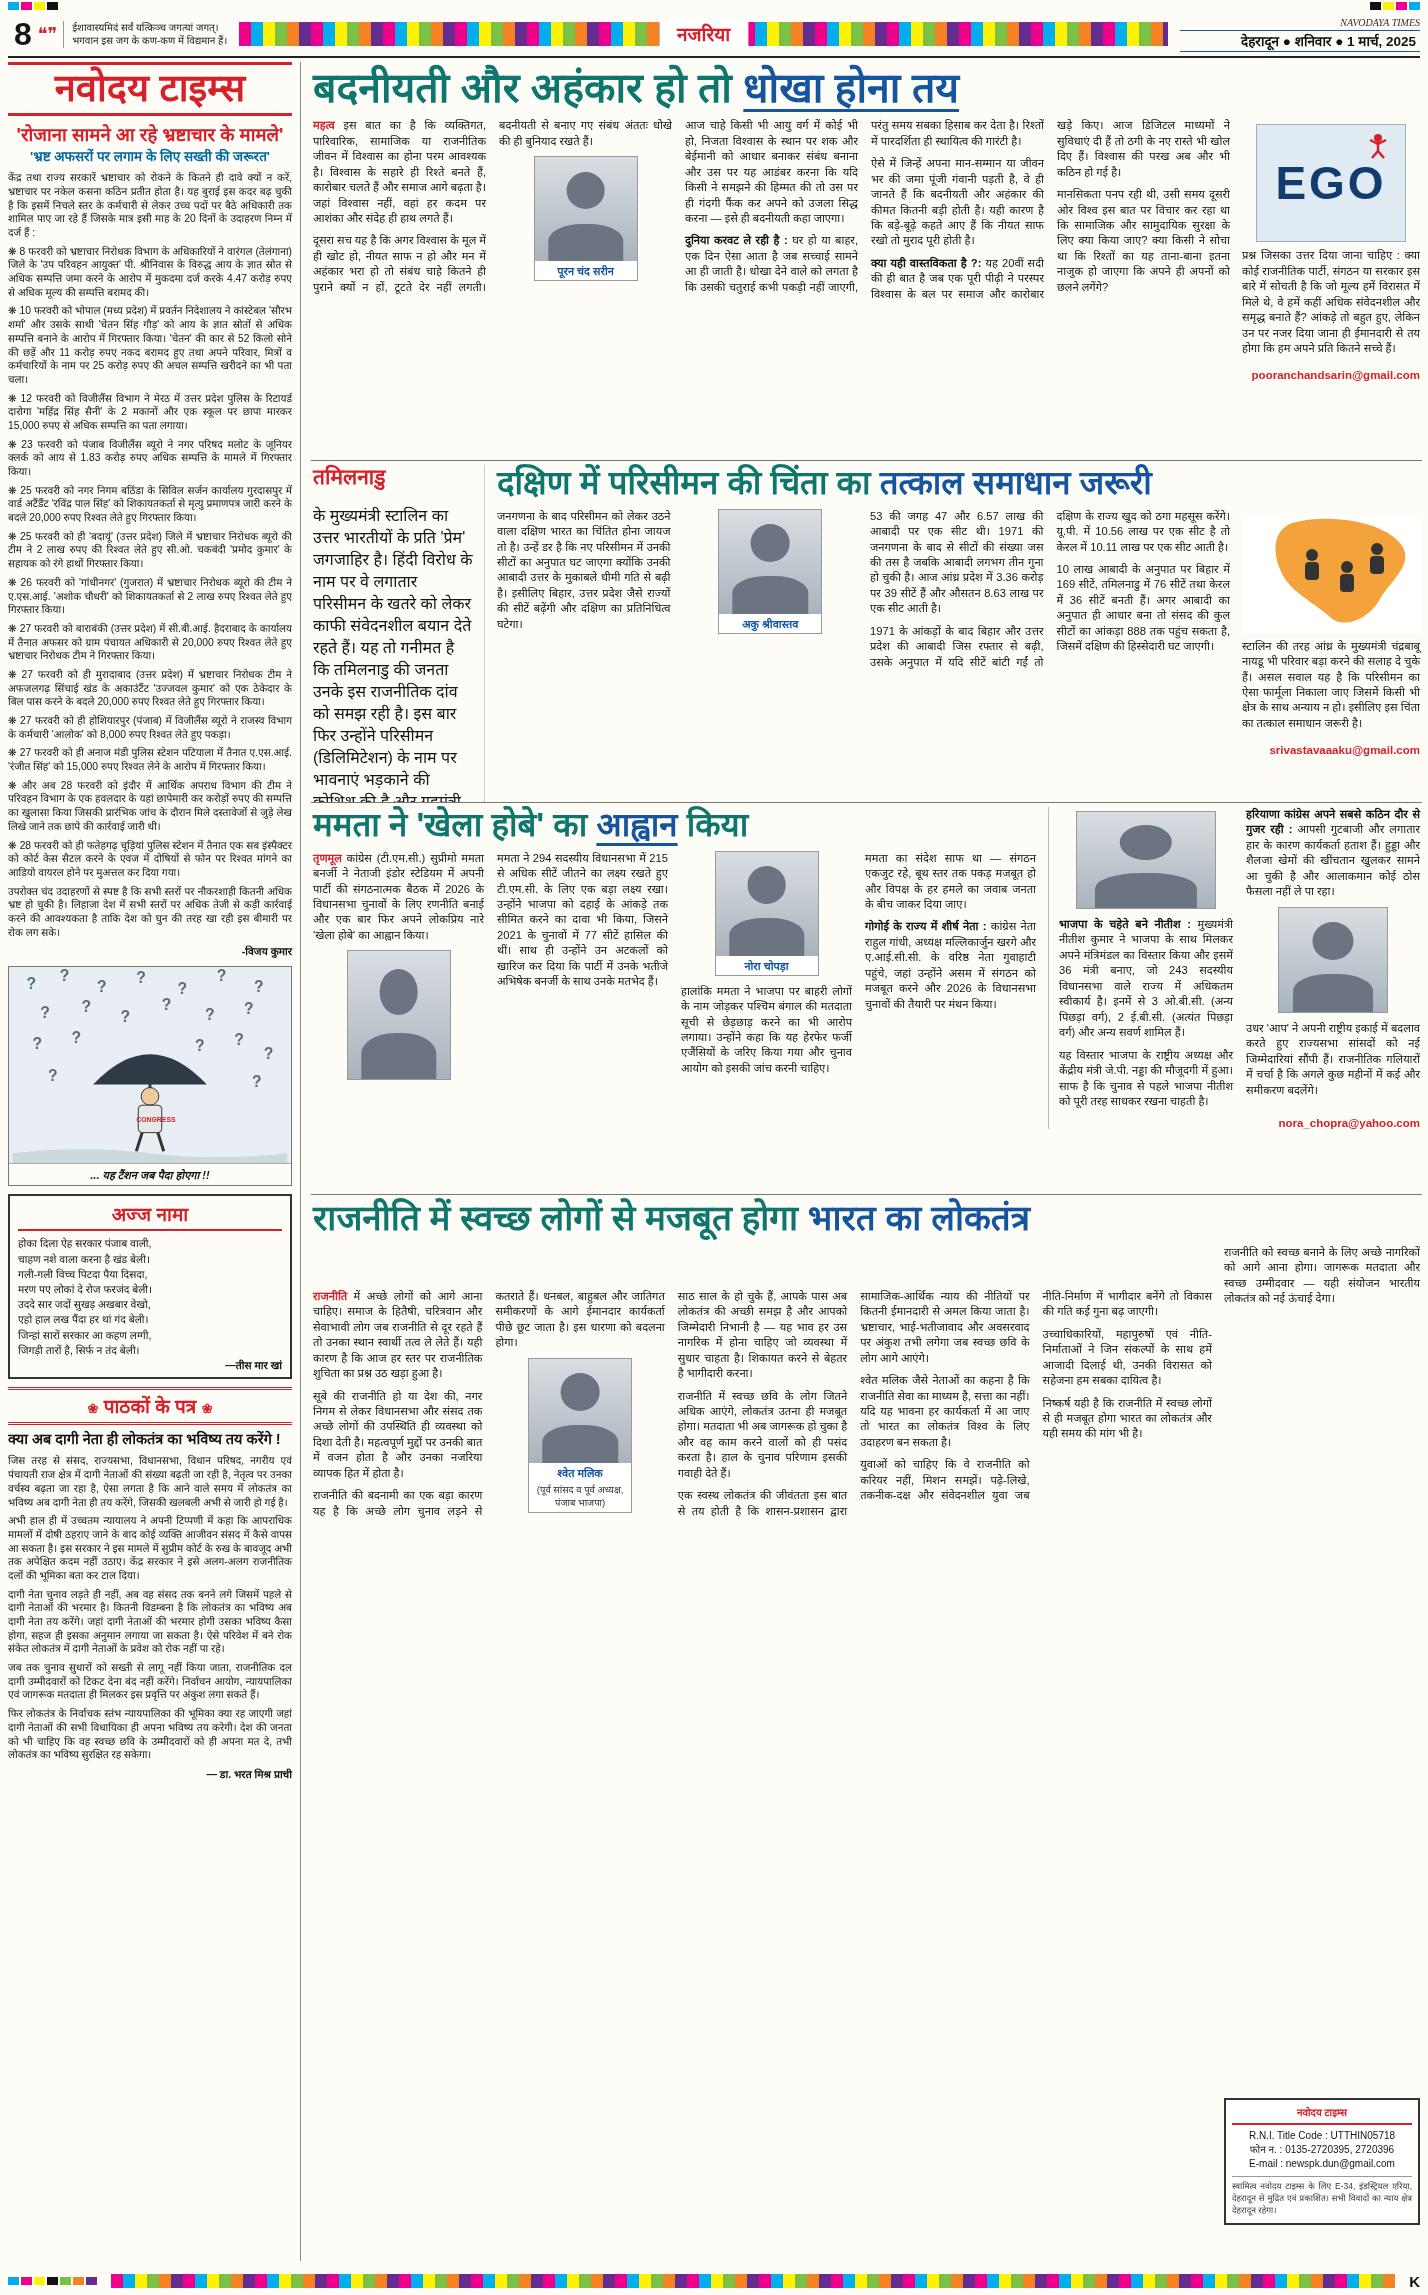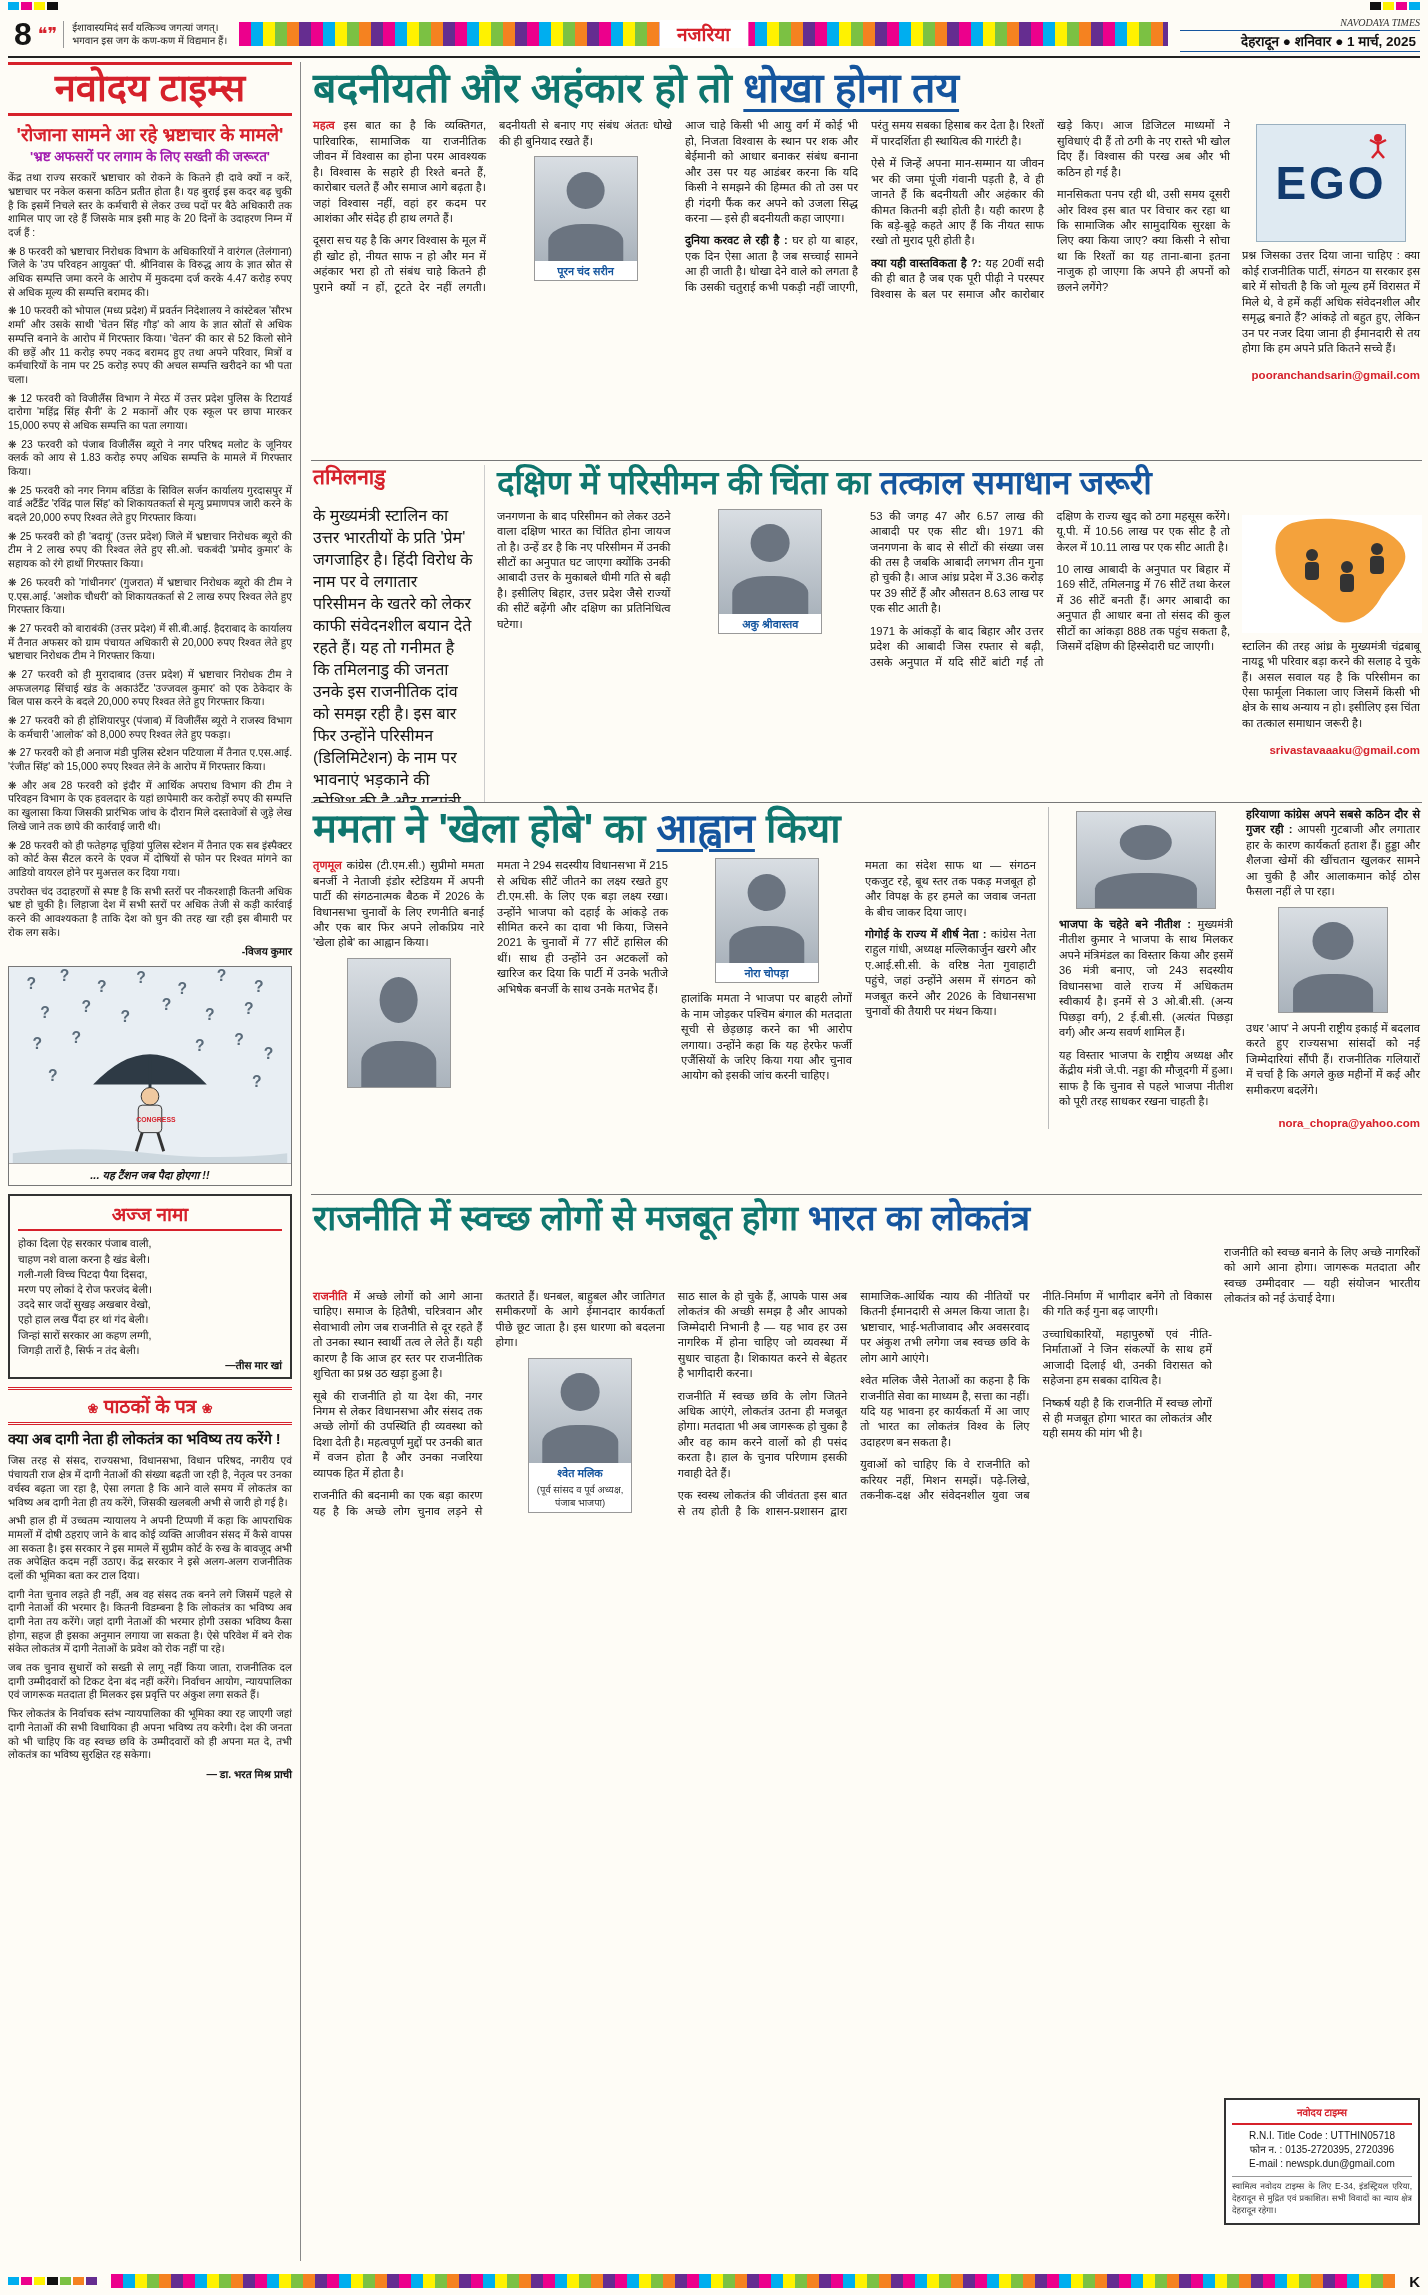--- a/index.html
+++ b/index.html
@@ -37,21 +37,21 @@
   .sidebar { position:absolute; top:62px; left:8px; width:292px; bottom:34px; overflow:hidden; padding-right:8px; }
   .content { position:absolute; top:62px; left:300px; width:1122px; bottom:34px; border-left:1px solid #888; padding-left:10px; overflow:hidden; }
   .row { overflow:hidden; padding:4px 2px 6px; }
   .row + .row { border-top:1px solid #777; }
   #row1 { height:398px; } #row2 { height:342px; } #row3 { height:392px; } #row4 { height:1058px; }
 
   
   .red { color:#0f766e; } .blue { color:#15559e; }
   .blue-u { color:#15559e; text-decoration:underline; text-decoration-thickness:3px; text-underline-offset:7px; }
   .hl { font-weight:bold; line-height:1.08; margin:0 0 8px; }
-  .hl1 { font-size:41px; } .hl2 { font-size:33px; } .hl3 { font-size:40px; } .hl4 { font-size:35px; }
+  .hl1 { font-size:41px; } .hl2 { font-size:33px; } .hl3 { font-size:33px; } .hl4 { font-size:35px; }
 
   
   .cols { column-gap:13px; }
   .cols p, .plain p { margin:0 0 7px; font-size:11.2px; line-height:1.38; text-align:justify; }
   .drop { font-weight:bold; color:#d6212b; }
   .drop-big { font-weight:bold; color:#d6212b; font-size:21px; line-height:1.1; }
   .sub { font-weight:bold; color:#111; }
   .email { color:#d6212b; font-weight:bold; font-size:11.5px; text-align:right; margin-top:6px; }
 
   
@@ -69,21 +69,21 @@
     display:flex; align-items:center; justify-content:center; position:relative; }
   .ego-letters { font-weight:bold; font-size:46px; letter-spacing:3px; color:#123b6e; }
   .ego-fig { position:absolute; top:8px; right:14px; }
 
   .map-box { break-inside:avoid; width:190px; height:118px; margin:6px auto; background:#fff; }
 
   
   .logo-box { border-top:3px solid #d6212b; border-bottom:3px solid #d6212b; padding:4px 0 6px; text-align:center; }
   .logo-text { font-size:38px; font-weight:bold; color:#d6212b; line-height:1; }
   .ed-head { color:#d6212b; font-weight:bold; font-size:18.5px; line-height:1.15; text-align:center; margin:8px 0 2px; }
-  .ed-sub { color:#a21caf; font-weight:bold; font-size:13.5px; text-align:center; margin:0 0 6px; }
+  .ed-sub { color:#0369a1; font-weight:bold; font-size:13.5px; text-align:center; margin:0 0 6px; }
   .sidebar p { margin:0 0 5px; font-size:10.3px; line-height:1.33; text-align:justify; }
   .sign { text-align:right; font-weight:bold; font-size:10.5px; }
 
   .cartoon-box { border:1px solid #777; margin:8px 0; }
   .cartoon-sky { display:block; width:100%; height:196px; background:#e8eef3; }
   .cartoon-cap { font-size:11px; font-weight:bold; font-style:italic; text-align:center; padding:3px; border-top:1px solid #aaa; }
 
   .ajj { border:2px solid #333; margin:8px 0; padding:5px 8px; }
   .ajj-title { color:#d6212b; font-weight:bold; font-size:19px; text-align:center;
     border-bottom:2px solid #d6212b; margin-bottom:5px; padding-bottom:2px; }

